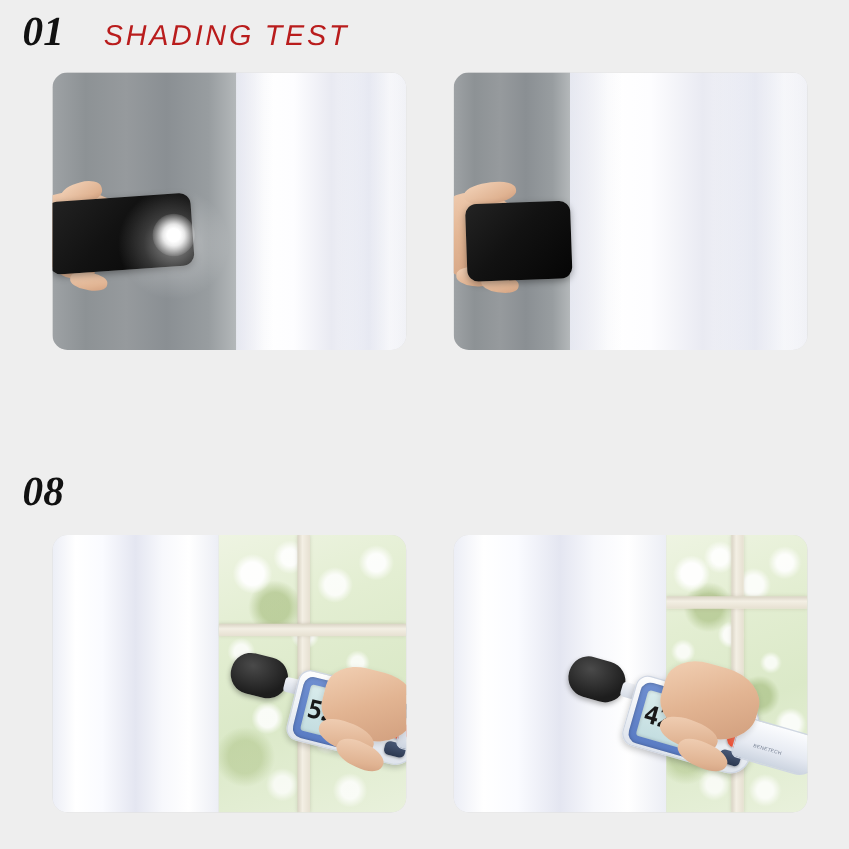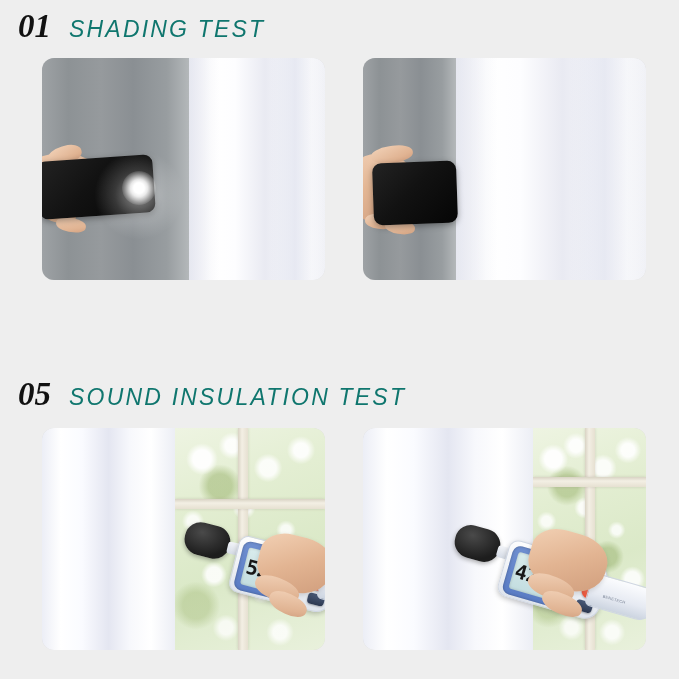--- a/index.html
+++ b/index.html
@@ -22,42 +22,42 @@
     height: 679px;
     background: #eeeeee;
   }
 
   
   .section-head {
     position: absolute;
     left: 18px;
     display: flex;
     align-items: baseline;
-    gap: 18px;
+    gap: 32px;
     white-space: nowrap;
   }
   .sec-01 { top: 10px; }
   .sec-02 { top: 378px; }
 
   .sec-number {
     font-family: "Liberation Serif", serif;
     font-style: italic;
     font-weight: 700;
     font-size: 33px;
     color: #111111;
     letter-spacing: 0px;
     line-height: 1;
   }
 
   .sec-title {
     font-family: "Liberation Sans", sans-serif;
     font-style: italic;
     font-weight: 400;
     font-size: 23px;
-    color: #0f766e;
+    color: #b91c1c;
     letter-spacing: 2.2px;
     line-height: 1;
   }
 
   
   .banner {
     position: absolute;
     left: 0;
     top: 305px;
     width: 679px;
@@ -339,22 +339,21 @@
       <div class="finger" style="left:8px; top:88px; width:42px; height:17px; transform:rotate(-8deg);"></div>
       <div class="finger" style="left:2px; top:156px; width:30px; height:15px; transform:rotate(6deg);"></div>
       <div class="finger" style="left:22px; top:162px; width:30px; height:14px; transform:rotate(8deg);"></div>
 
       <div class="phone" style="left:10px; top:104px; width:84px; height:62px; transform:rotate(-2deg);"></div>
     </div>
   </div>
 
 
   <div class="section-head sec-02">
-    <span class="sec-number">05</span>
-    <span class="sec-title">SOUND INSULATION TEST</span>
+    <span class="sec-number">08</span>
   </div>
 
   <div class="photo p3">
     <div class="inner">
       <div class="curtain-soft" style="width:47%;"></div>
       <div class="window" style="left:47%;">
         <div class="foliage"></div>
         <div class="mullion-v" style="left:42%;"></div>
         <div class="mullion-h" style="top:32%;"></div>
       </div>

